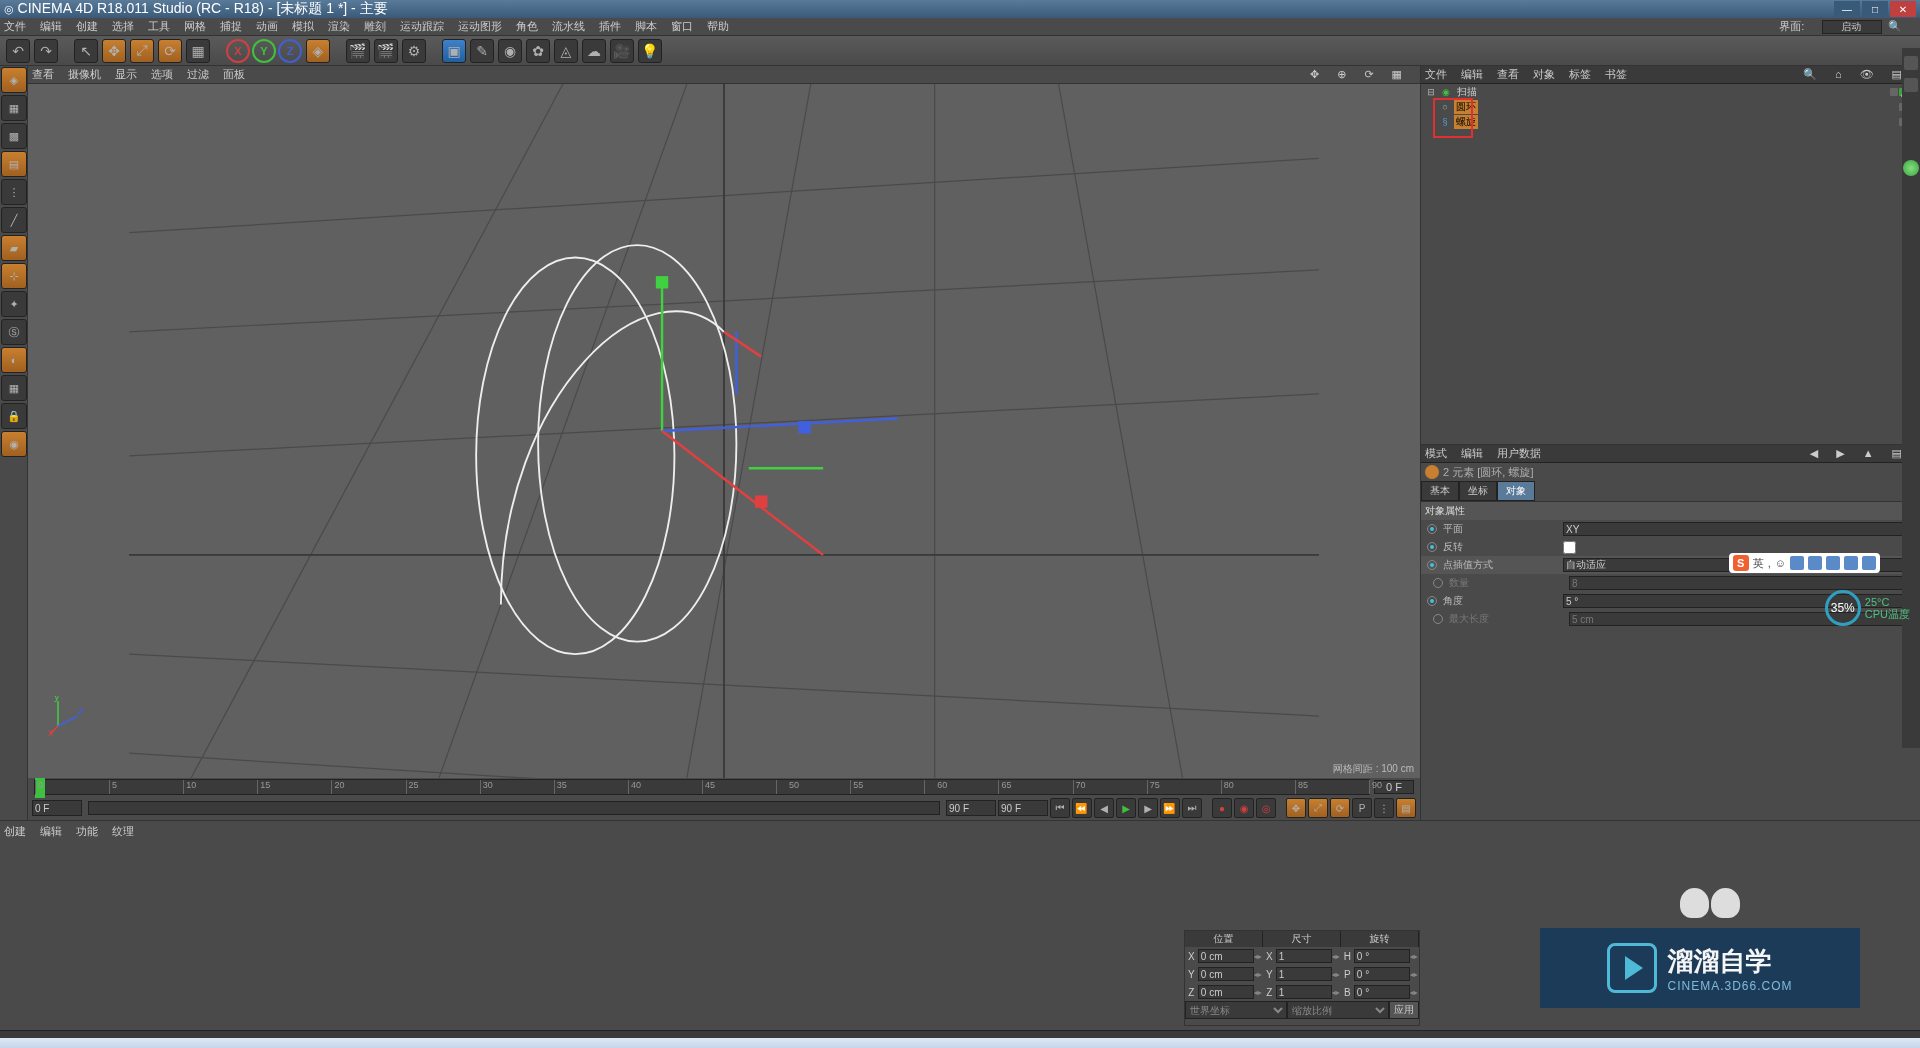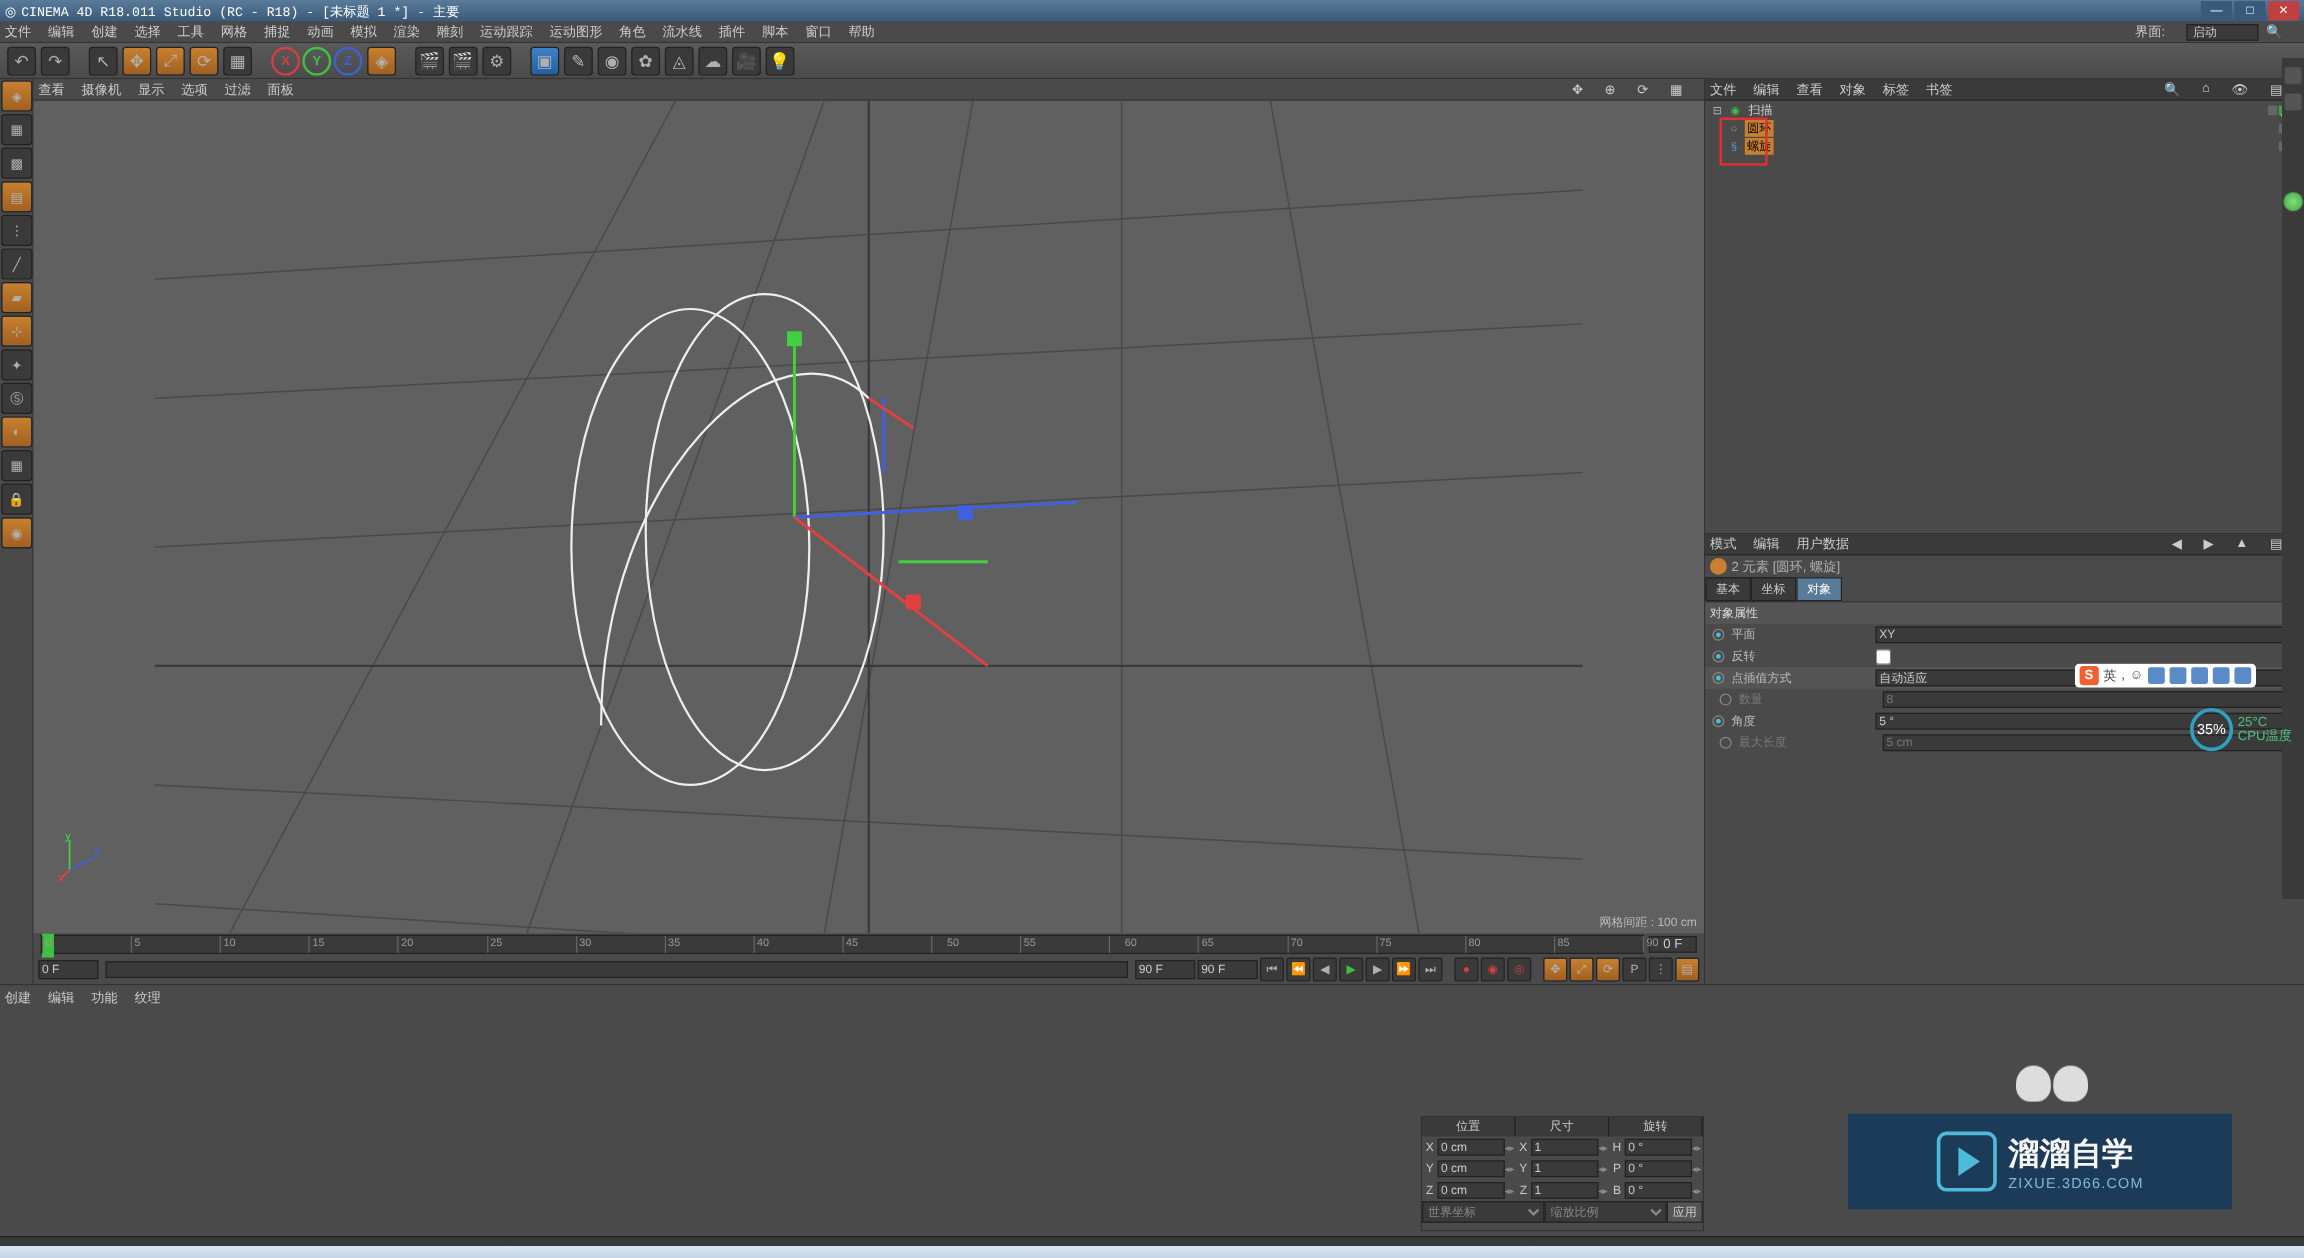--- a/index.html
+++ b/index.html
@@ -1,29 +1,29 @@
 <!DOCTYPE html>
 <html><head>
 <meta charset="utf-8">
 <style>
 * { margin: 0; padding: 0; box-sizing: border-box; font-family: "Microsoft YaHei", sans-serif; font-size: 11px; }
 body { background: #4a4a4a; color: #b0b0b0; overflow: hidden; width: 1920px; height: 1048px; }
 
 .titlebar { background: linear-gradient(#5a7a9a, #3a5a7a); height: 18px; display: flex; align-items: center; padding: 0 4px; color: #fff; }
-.titlebar .title { flex: 1; font-size: 11px; font-family: Liberation Mono, monospace; }
+.titlebar .title { flex: 1; font-size: 14px; }
 .window-controls { display: flex; }
 .window-controls div { width: 26px; height: 16px; margin-left: 2px; display:flex; align-items:center; justify-content:center; font-size:10px; }
 .wc-min { background: #3a5a7a; }
 .wc-max { background: #3a5a7a; }
 .wc-close { background: #c04040; }
 
 .menubar { background: #4a4a4a; height: 18px; display: flex; align-items: center; padding: 0 4px; border-bottom: 1px solid #333; }
 .menubar span { margin-right: 14px; color: #ccc; cursor: default; }
 .menubar .right { margin-left: auto; display:flex; align-items:center; }
-.menubar .right input { background:#3a3a3a; border:1px solid #222; color:#ccc; width:60px; height:14px; font-size:10px; margin-left:4px; padding:0 4px;}
+.menubar .right input { background:#3a3a3a; border:1px solid #222; color:#ccc; width:60px; height:14px; font-size:10px; margin-left:4px; padding:0 18px;}
 
 .toolbar { background: linear-gradient(#5a5a5a, #4a4a4a); height: 30px; display: flex; align-items: center; padding: 0 6px; border-bottom: 1px solid #333; gap: 4px;}
 .tool { width: 24px; height: 24px; background: #3a3a3a; border: 1px solid #222; border-radius: 3px; display:flex; align-items:center; justify-content:center; font-size:14px;}
 .tool.orange { background: linear-gradient(#c88030,#a06020); }
 .tool.blue { background: linear-gradient(#4080c8,#2060a0); }
 .tool.spacer { width: 8px; background: none; border: none; }
 .axis-group { display:flex; gap:2px; }
 .axis-btn { width:24px; height:24px; border-radius:50%; border:2px solid; display:flex; align-items:center; justify-content:center; font-weight:bold; font-size:11px; }
 .axis-x { border-color:#d04040; color:#d04040; }
 .axis-y { border-color:#40c040; color:#40c040; }
@@ -539,17 +539,17 @@
 
 <div class="overlay-ghost">
     <span></span>
     <span></span>
   </div>
 
 <div class="overlay-watermark">
   <div class="play-ico"></div>
   <div class="wm-text">
     <div class="cn">溜溜自学</div>
-    <div class="url">ZIXUE.3D66.COM</div>
+    <div class="url">CINEMA.3D66.COM</div>
   </div>
 </div>
 
 <div class="taskbar-stub"></div>
 
 </body></html>

